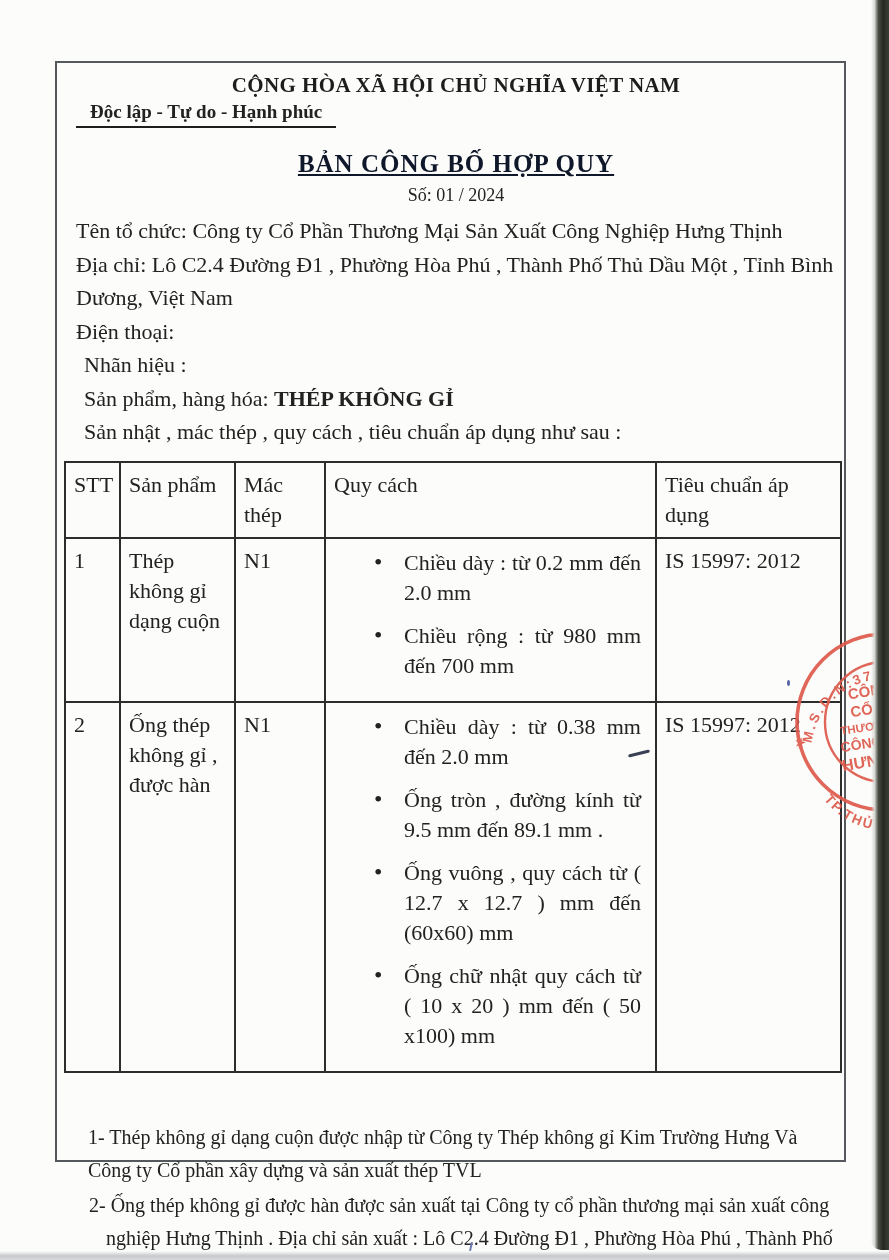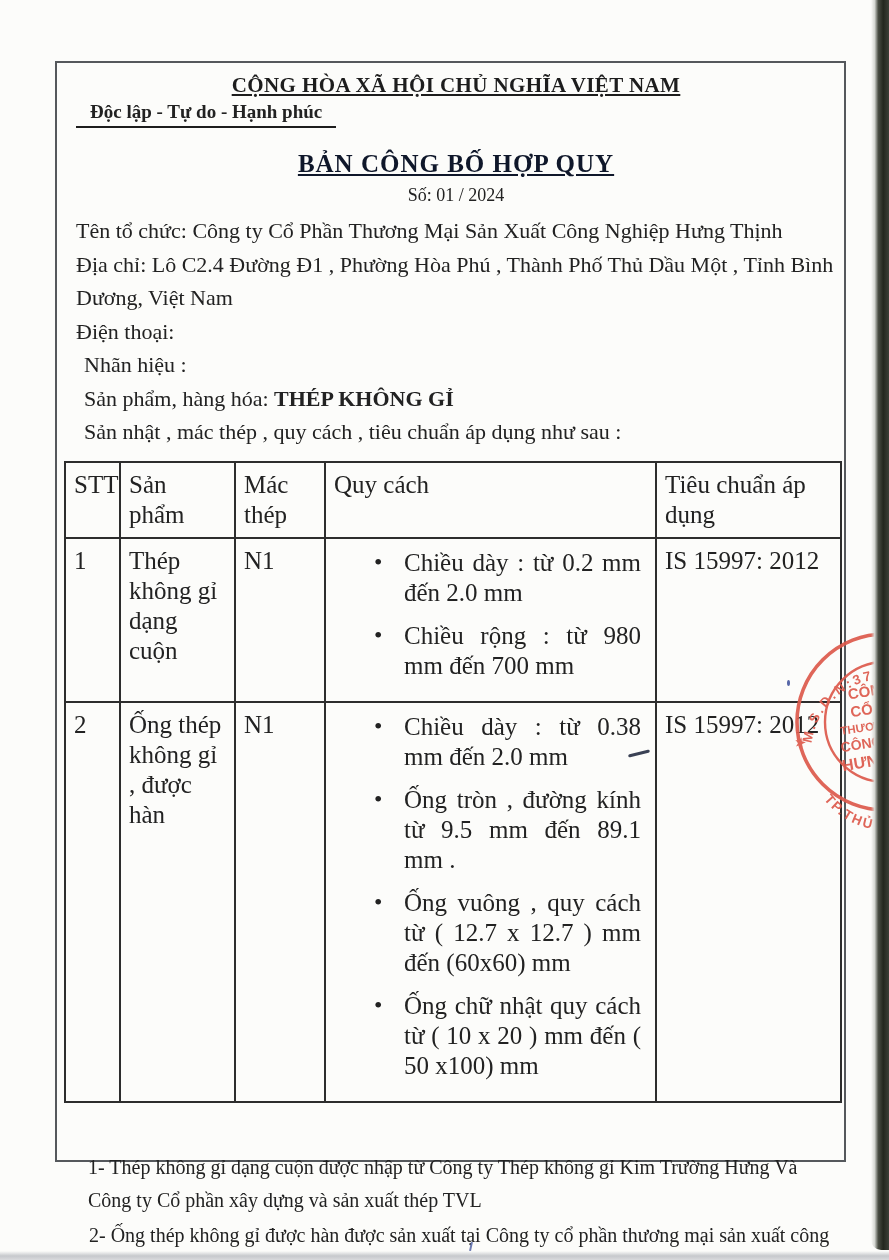--- a/index.html
+++ b/index.html
@@ -6,37 +6,37 @@
   .page {
     position:relative; width:889px; height:1260px; margin:0 auto;
     background:#fcfcfa; overflow:hidden;
     font-family:"Liberation Serif", serif; color:#222;
   }
   .frame {
     position:absolute; left:55px; top:61px; width:791px; height:1101px;
     border:2px solid #55585c; box-sizing:border-box;
     padding:10px 8px 0 19px;
   }
-  .country { text-align:center; font-weight:bold; font-size:21px; letter-spacing:.4px; color:#1d1d1d;text-decoration:underline; }
+  .country { text-align:center; font-weight:bold; font-size:21px; letter-spacing:.4px; color:#1d1d1d; }
   .motto-wrap { text-align:left; margin-top:3px; }
   .motto { display:inline-block; font-weight:bold; font-size:19px; padding:0 14px 3px 14px; border-bottom:2px solid #1d1d1d; }
   .doc-title { text-align:center; font-weight:bold; font-size:25px; letter-spacing:1px; margin-top:22px; color:#0f172a;text-decoration:underline; }
   .doc-number { text-align:center; font-size:18px; margin-top:7px; }
 
   .info { font-size:22px; line-height:33.5px; margin-top:8px; }
   .info .ind { padding-left:8px; }
   .bold { font-weight:bold; }
 
   table.spec {
     border-collapse:collapse; table-layout:fixed; width:776px;
     margin-left:-12px; margin-top:12px;
   }
   table.spec th, table.spec td {
     border:2px solid #2d2d2d; vertical-align:top; text-align:left;
-    font-size:25px; font-weight:normal; padding:7px 8px; line-height:30px;
+    font-size:22px; font-weight:normal; padding:7px 8px; line-height:30px;
     overflow:hidden;
   }
   th.h-stt, td.c-stt { text-align:center; }
   td.c-grade { text-align:center; }
   td.c-product { text-align:justify; padding-left:13px; padding-right:12px; }
   ul.specs { list-style:none; margin:2px 0 0 0; padding:0 6px 0 40px; }
   ul.specs li { position:relative; padding-left:30px; margin-bottom:13px; text-align:justify; }
   ul.specs li::before { content:"\2022"; position:absolute; left:0; top:-1px; font-size:24px; }
 
   .notes { font-size:20px; line-height:33px; margin-top:48px; }

